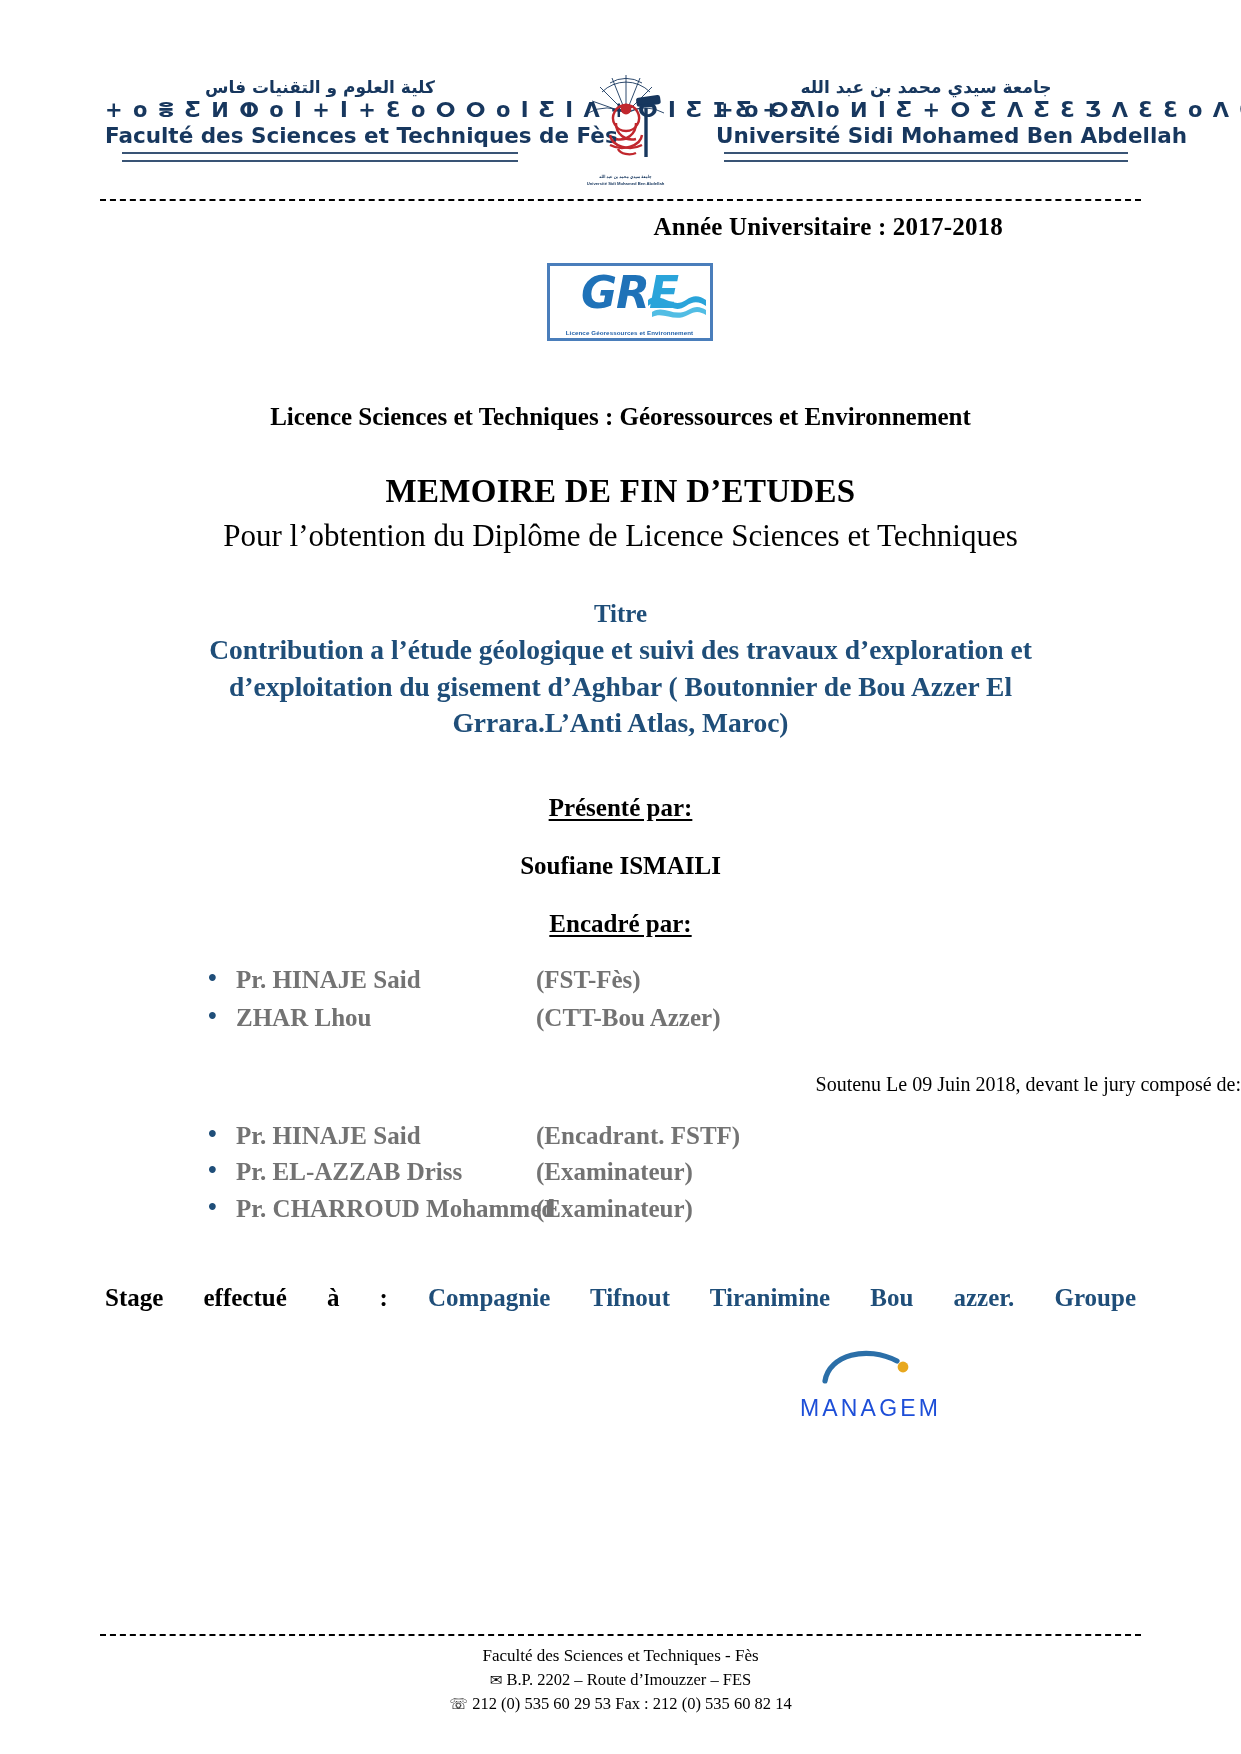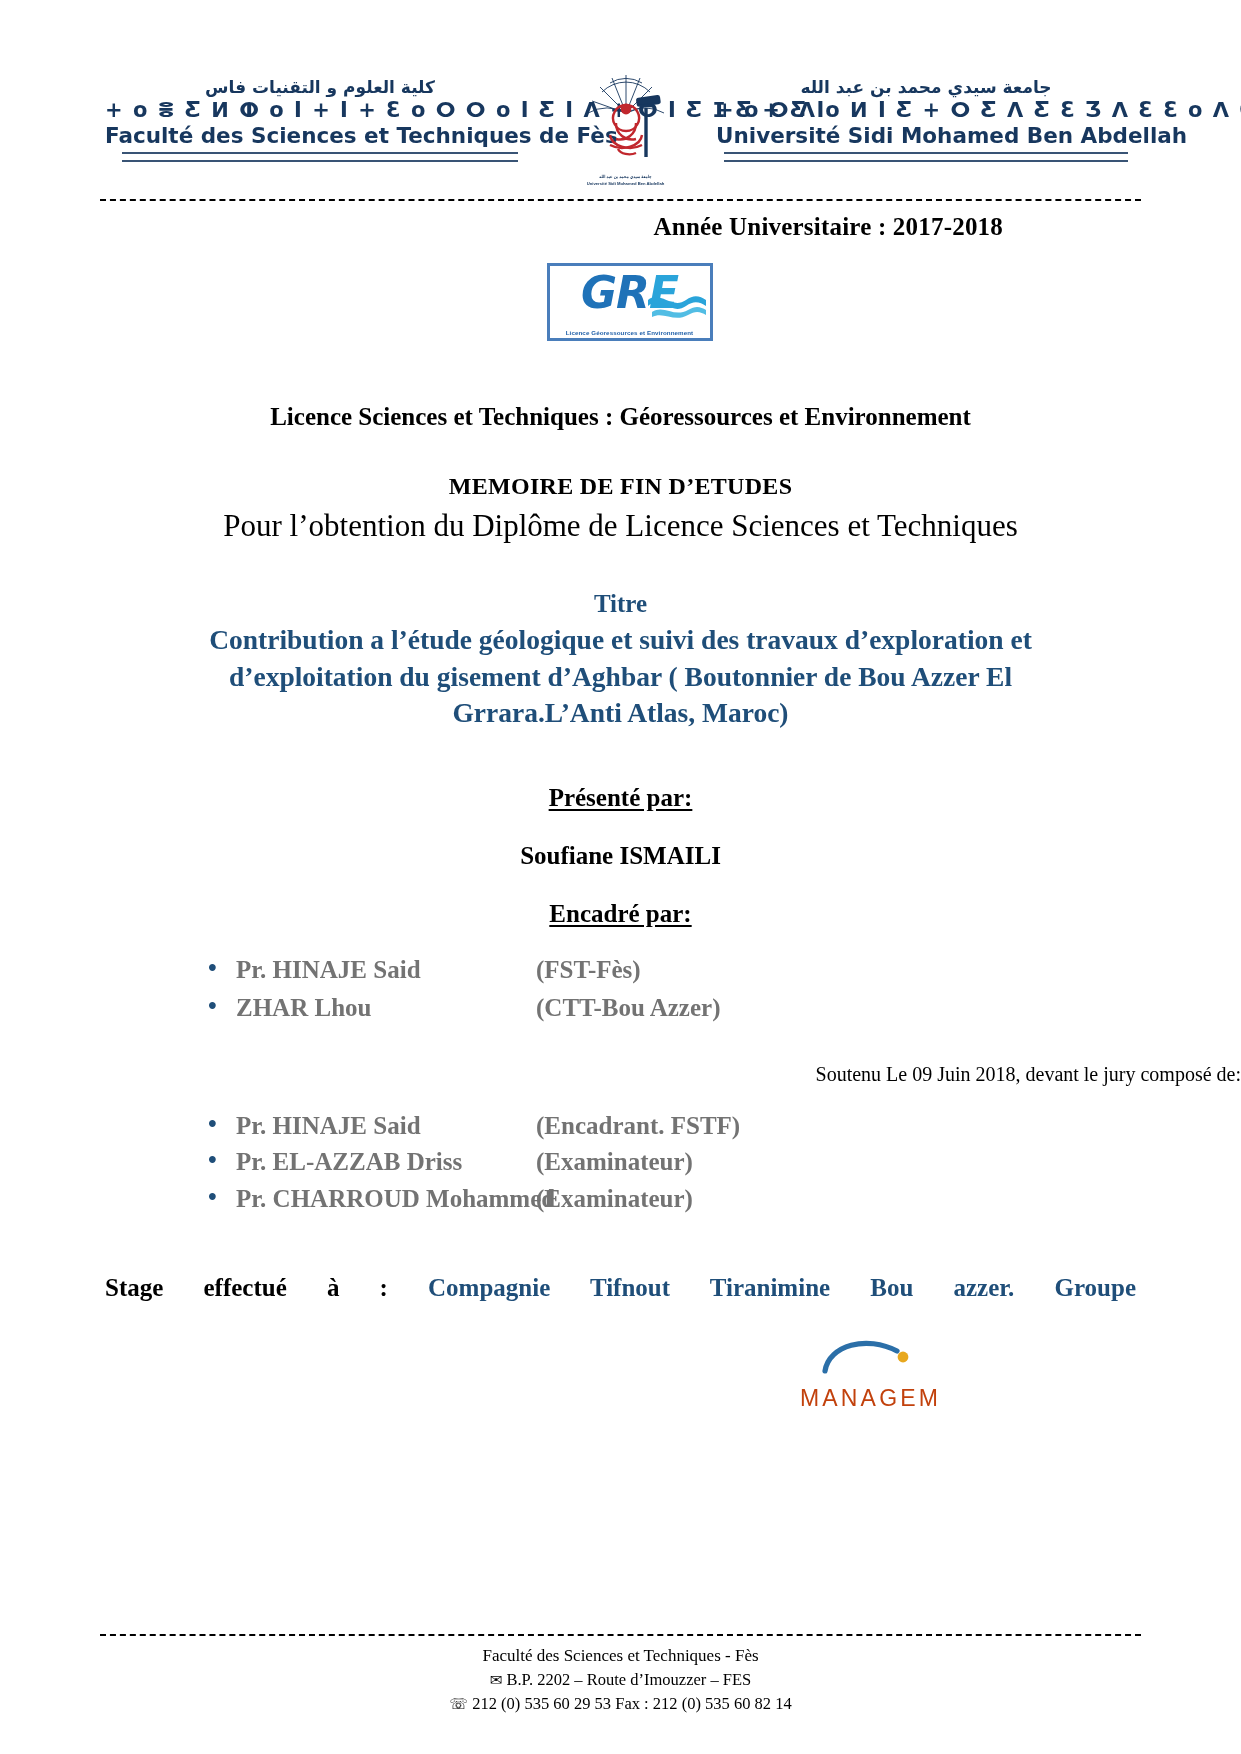--- a/index.html
+++ b/index.html
@@ -146,21 +146,21 @@
   }
   .sub-head{
     margin-top:62px;
     font-size:25px;
     font-weight:bold;
     text-align:center;
     font-family:"Liberation Serif", serif;
   }
   .memoire{
     margin-top:42px;
-    font-size:24px;
+    font-size:33px;
     font-weight:bold;
     text-align:center;
     letter-spacing:.3px;
   }
   .pour{
     margin-top:8px;
     font-size:31px;
     text-align:center;
   }
   .titre-label{
@@ -250,21 +250,21 @@
     margin-top:26px;
     display:flex;
     justify-content:center;
     padding-left:500px;
   }
   .managem-inner{width:200px;text-align:center;}
   .managem-word{
     font-family:"Liberation Sans", sans-serif;
     font-size:23px;
     letter-spacing:3.2px;
-    color:#c2410c;
+    color:#1d4ed8;
     margin-top:2px;
   }
 
   
   .footer{
     position:absolute;
     left:0; right:0; bottom:38px;
   }
   .footer-lines{
     text-align:center;

